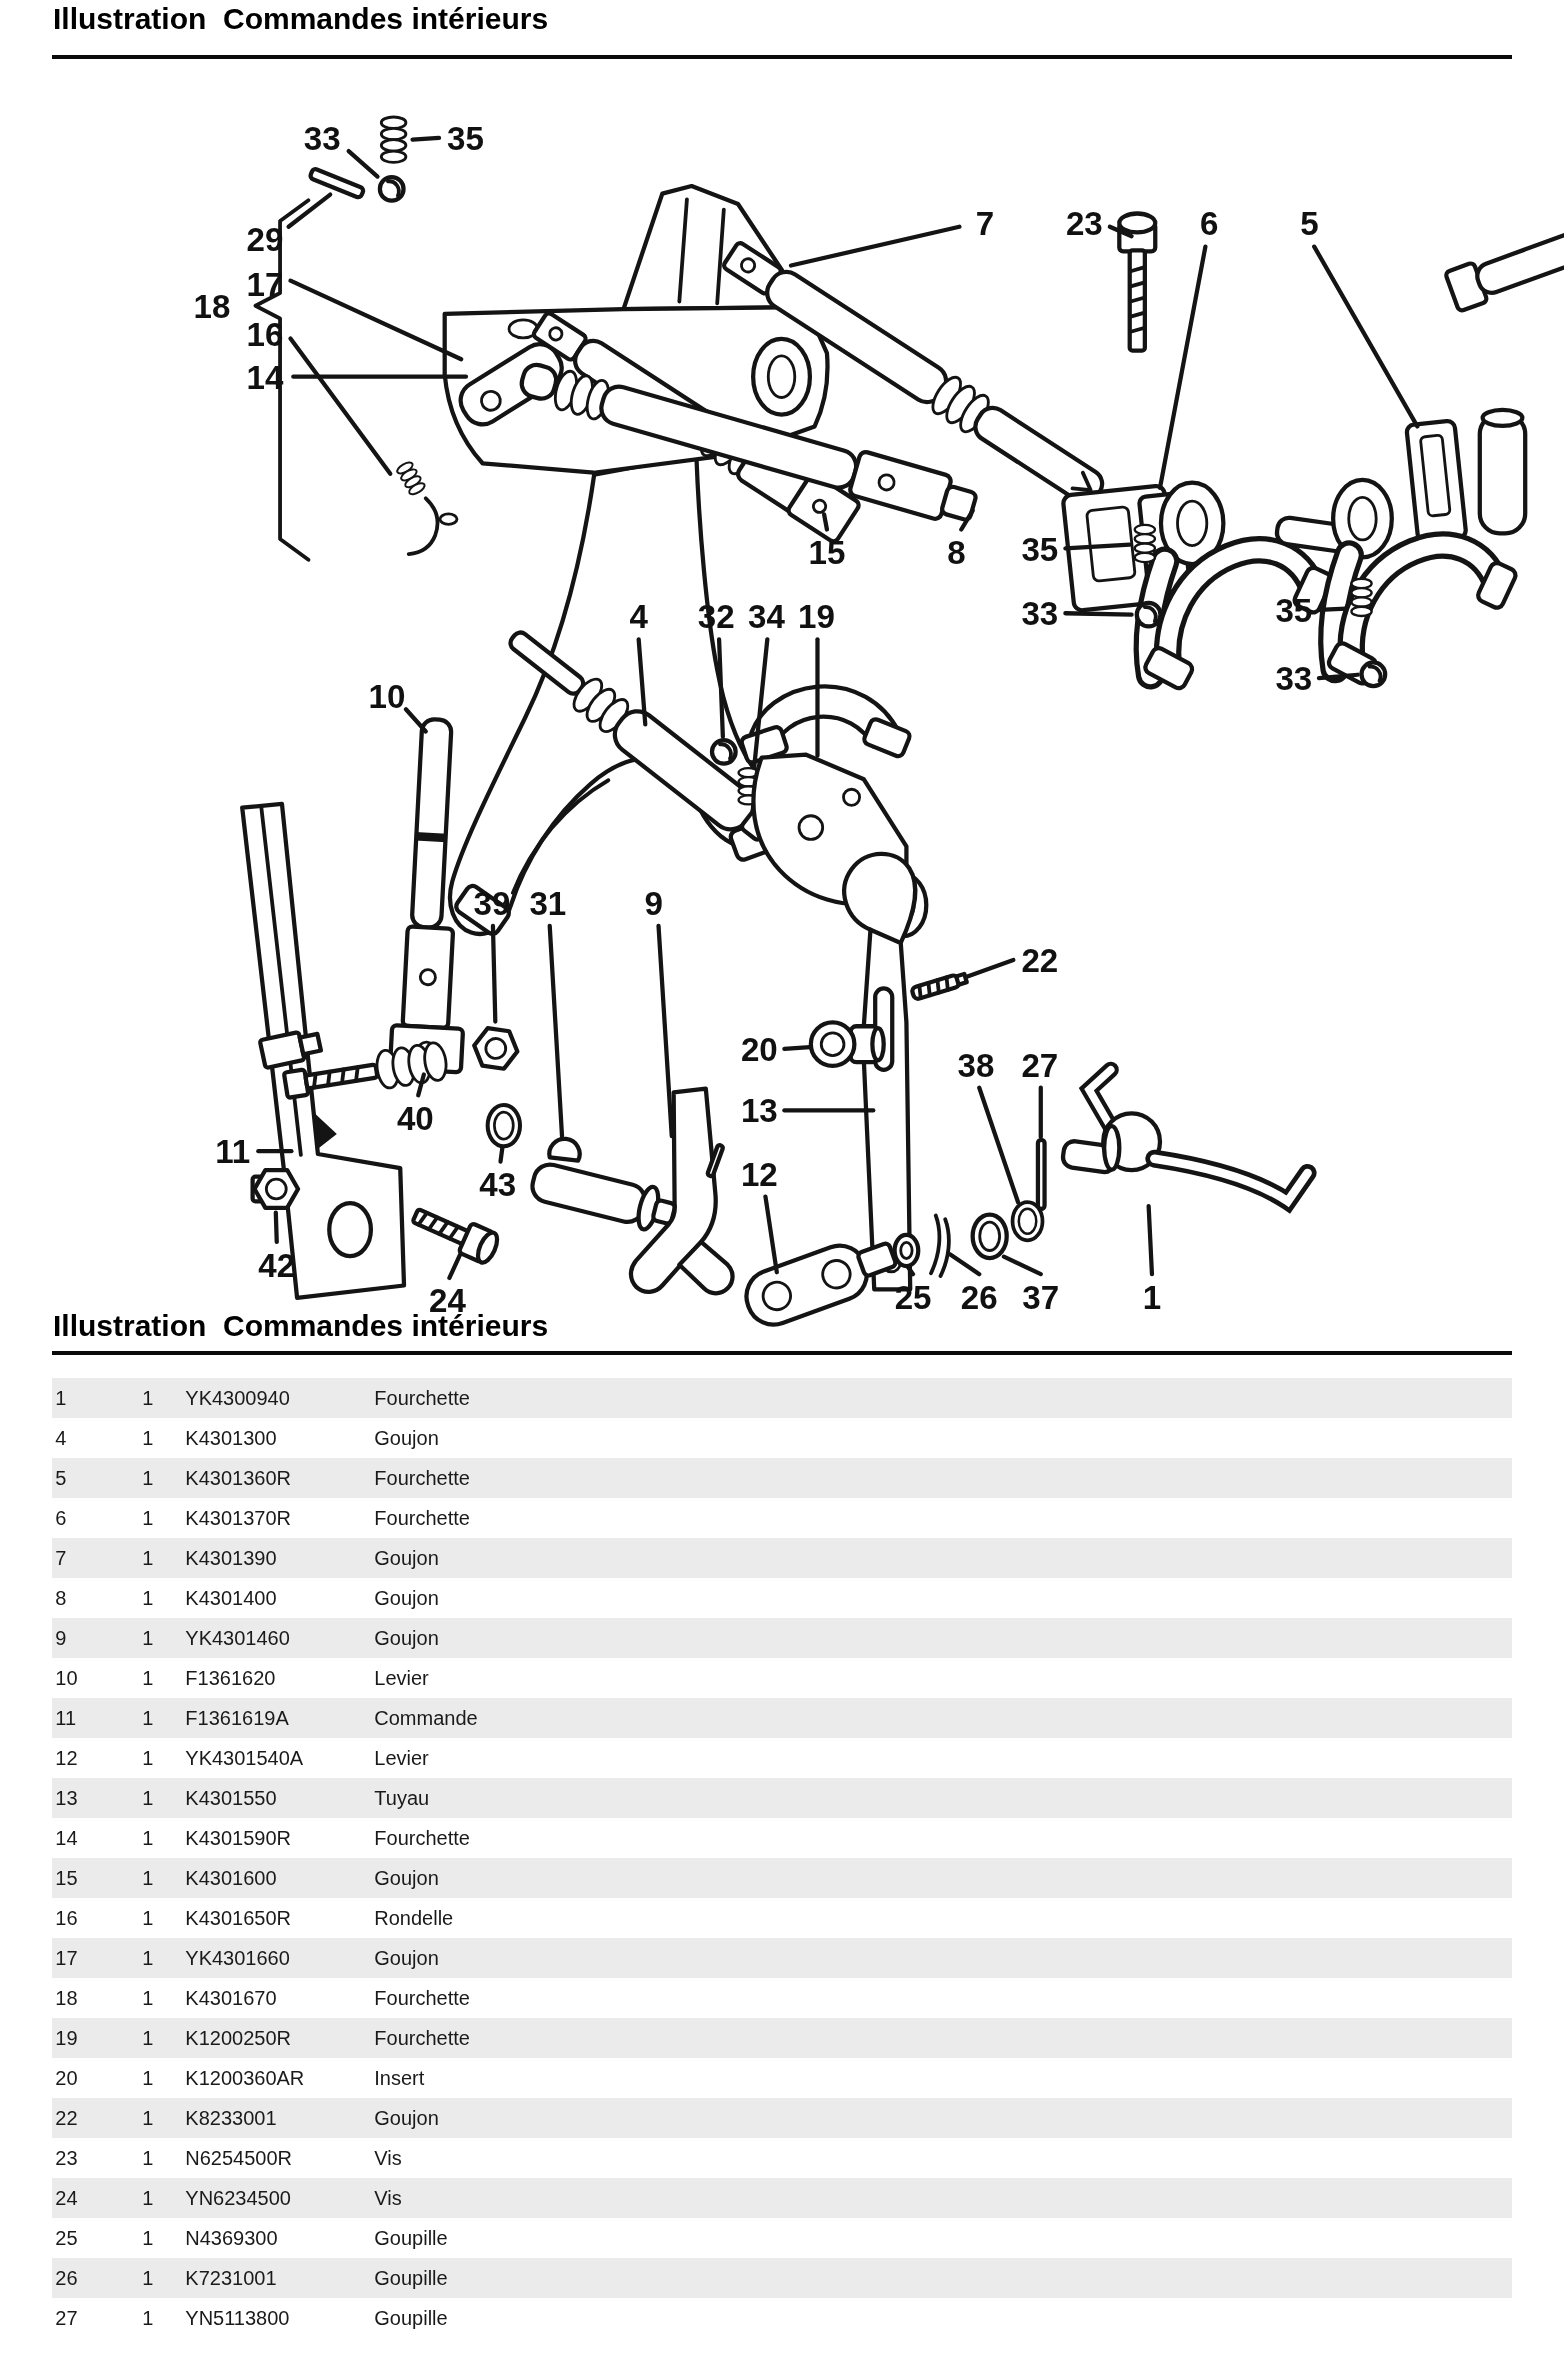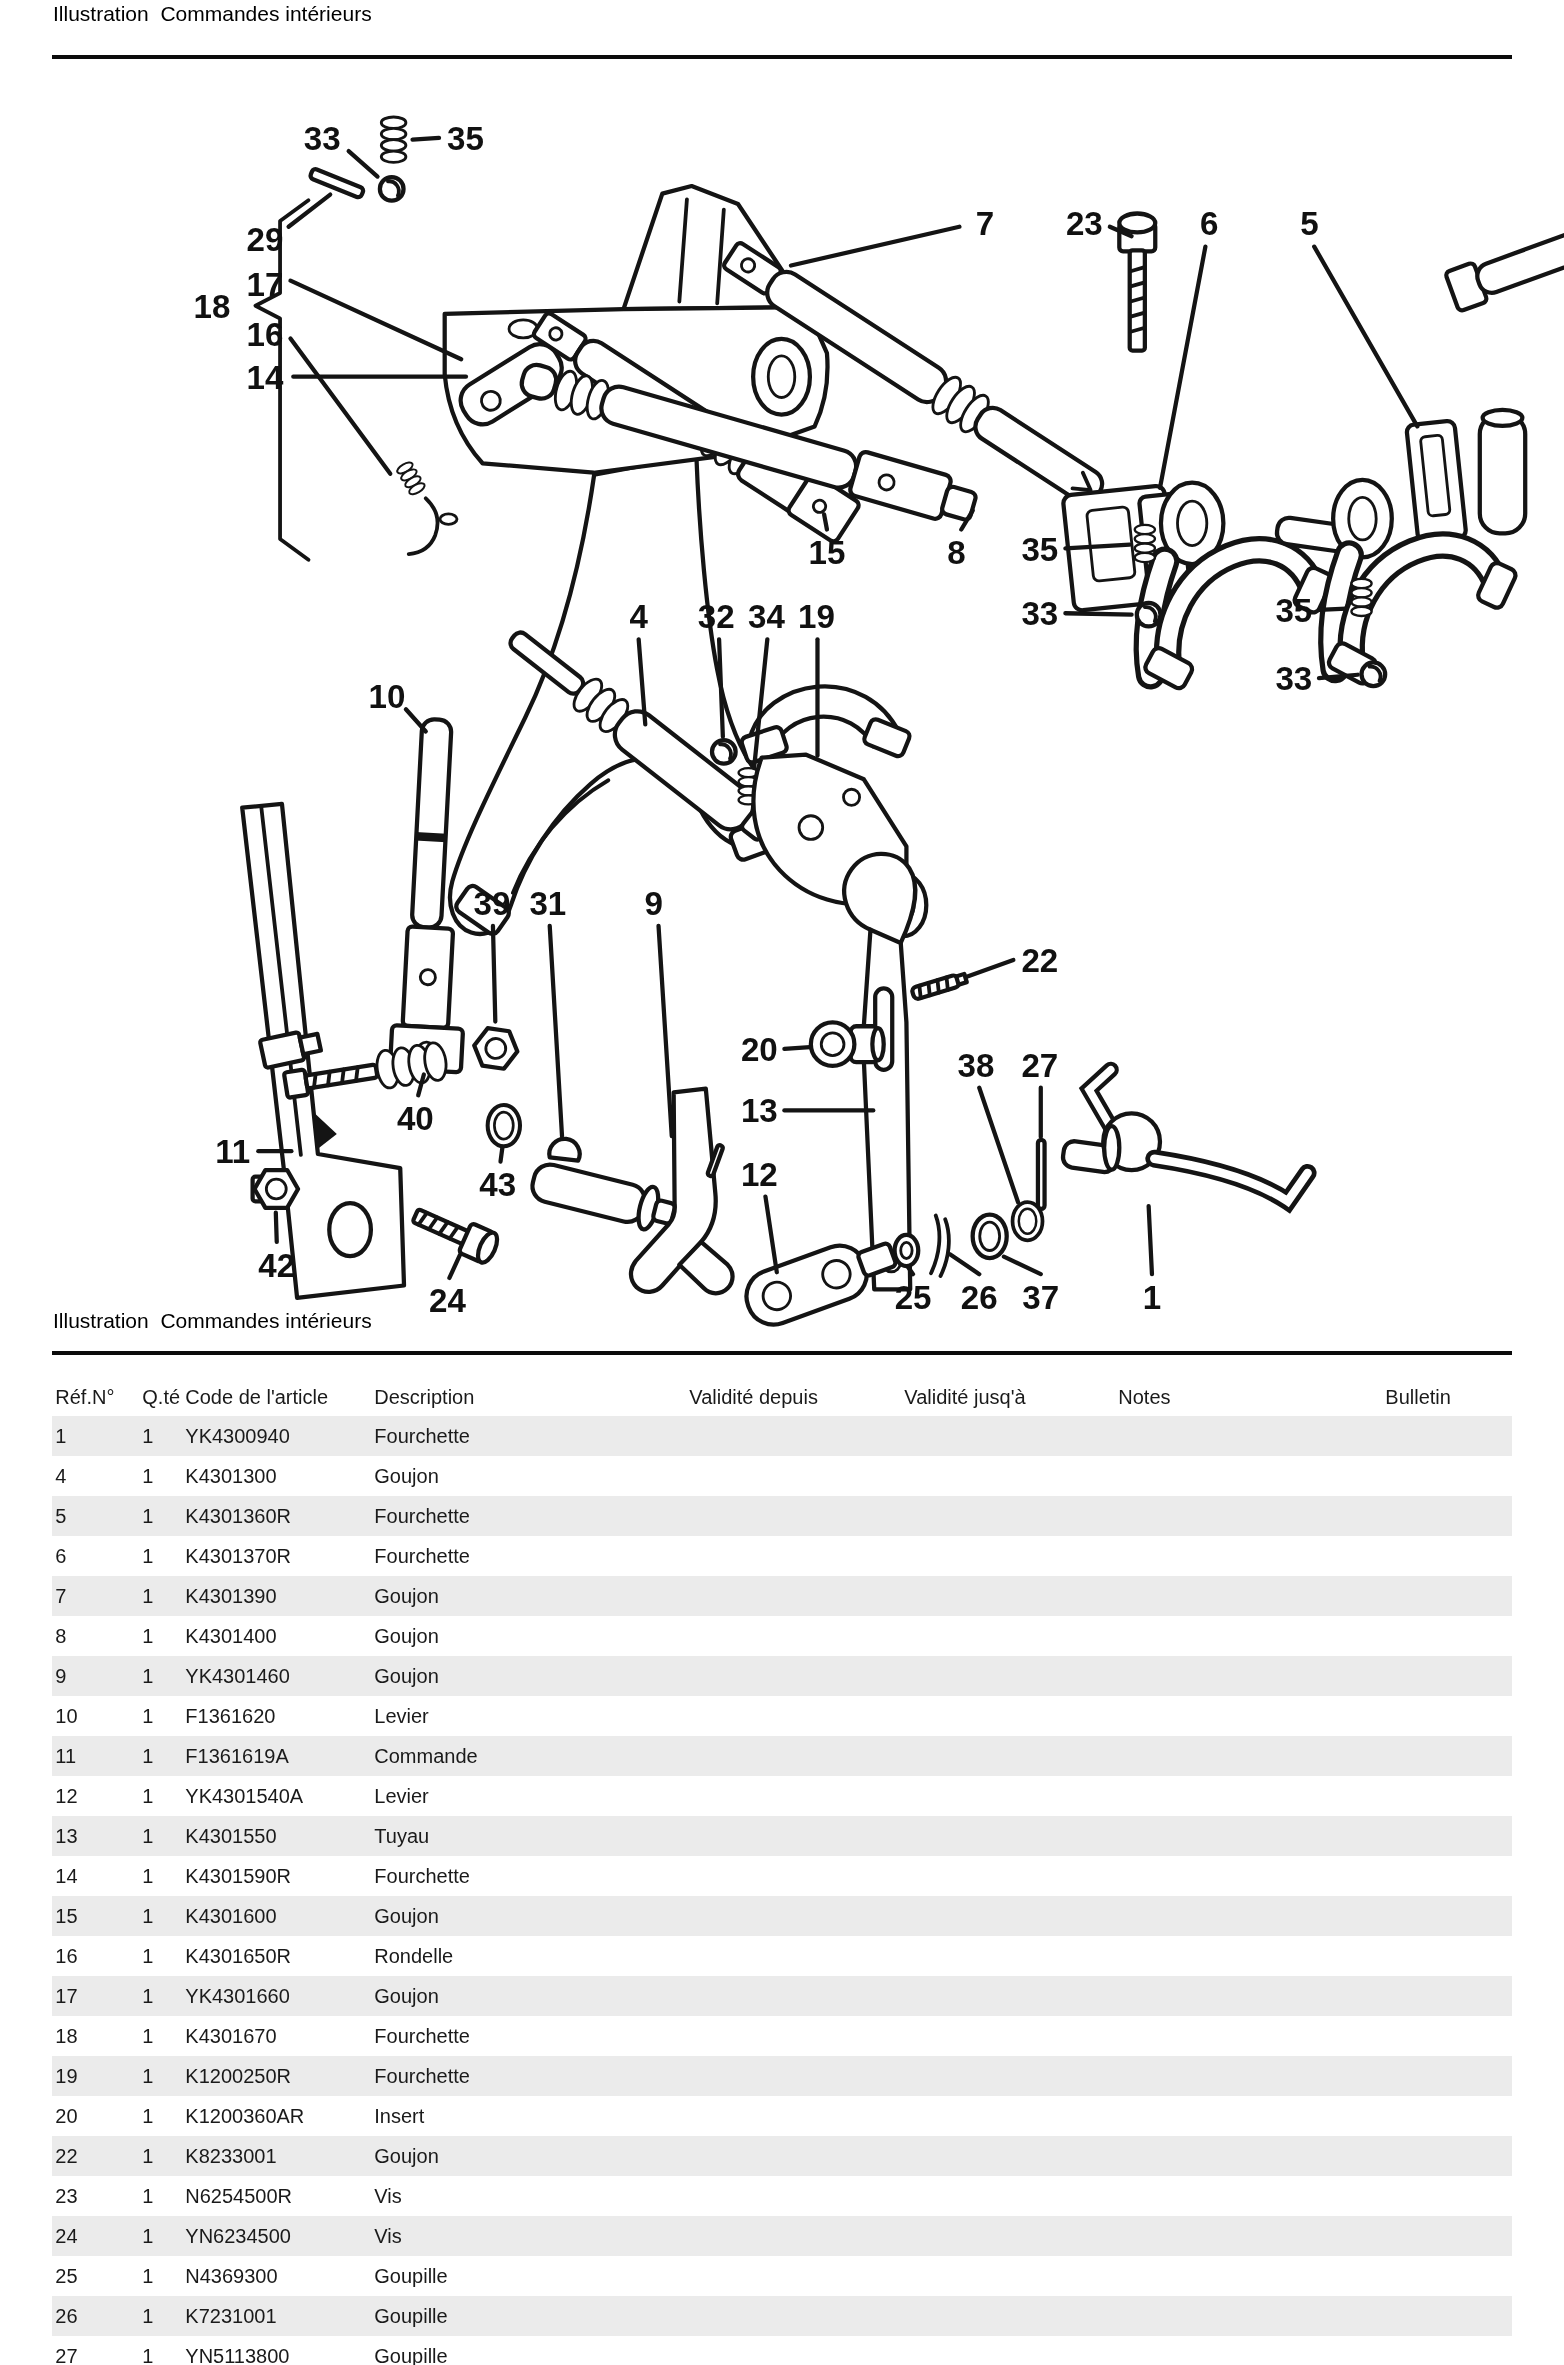--- a/index.html
+++ b/index.html
@@ -1,18 +1,18 @@
 <!DOCTYPE html>
 <html style="font-size:7.6px"><head>
 <meta charset="utf-8">
 <style>
   html,body{margin:0;padding:0;background:#fff;}
   .page{position:relative;width:1564px;height:2847px;background:#fff;overflow:hidden;
         font-family:"Liberation Sans",sans-serif;color:#141414;}
-  .doc-title{position:absolute;left:53px;font-size:21px;font-weight:400;color:#000;
+  .doc-title{position:absolute;left:53px;font-size:30px;font-weight:700;color:#000;
              white-space:pre;letter-spacing:0px;}
   .rule{position:absolute;left:52px;width:1460px;height:4.3px;background:#0b0b0b;}
   #diagram{position:absolute;left:0;top:62px;overflow:hidden;}
   .part{fill:#fff;stroke:#141414;stroke-width:9;stroke-linejoin:round;stroke-linecap:round;}
   .thin{fill:#fff;stroke:#141414;stroke-width:6;stroke-linejoin:round;stroke-linecap:round;}
   .wire{fill:none;stroke:#141414;stroke-width:8;stroke-linejoin:round;stroke-linecap:round;}
   .bandO{fill:none;stroke:#141414;stroke-linecap:round;}
   .bandI{fill:none;stroke:#ffffff;stroke-linecap:round;}
   .dark{fill:#141414;stroke:none;}
   .callout{font-family:"Liberation Sans",sans-serif;font-size:70px;font-weight:bold;fill:#111;
@@ -480,30 +480,20 @@
           <line x1="2435" y1="2692" x2="2428" y2="2548" class="leader"></line>
           <text x="2435" y="2765" class="callout">1</text>
         </g>
       </g>
   </svg>
 
   <div class="doc-title" style="top:1309px;">Illustration  Commandes intérieurs</div>
   <div class="rule" style="top:1351px;"></div>
 
   <div class="tablewrap">
-    <div class="tr head" id="table-head">
-        <div>Réf.N°</div>
-        <div>Q.té</div>
-        <div>Code de l'article</div>
-        <div>Description</div>
-        <div>Validité depuis</div>
-        <div>Validité jusq'à</div>
-        <div>Notes</div>
-        <div>Bulletin</div>
-      </div>
     <div id="table-body">
         <div class="tr odd">
           <div>1</div>
           <div>1</div>
           <div>YK4300940</div>
           <div>Fourchette</div>
           <div></div>
           <div></div>
           <div></div>
           <div></div>

